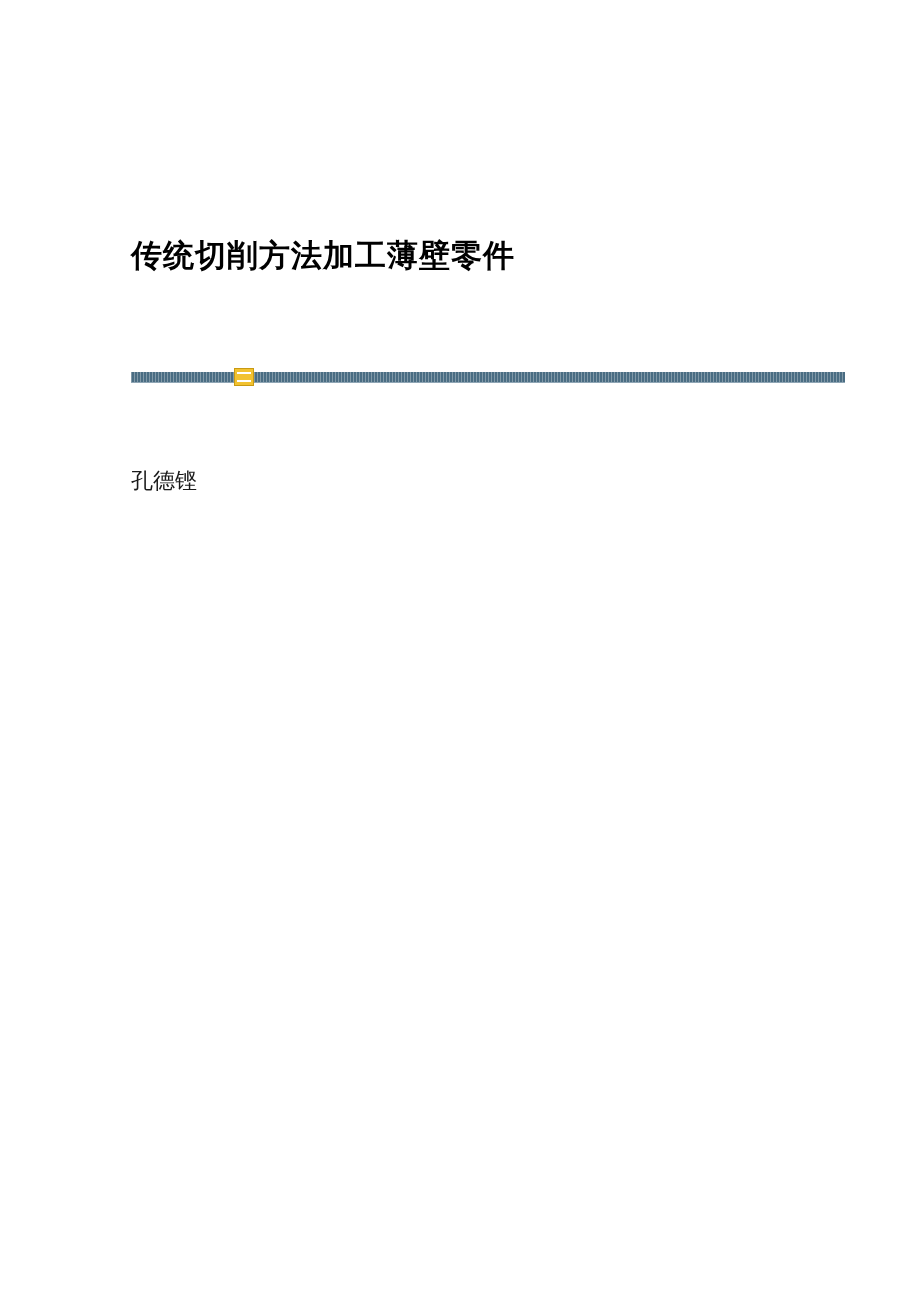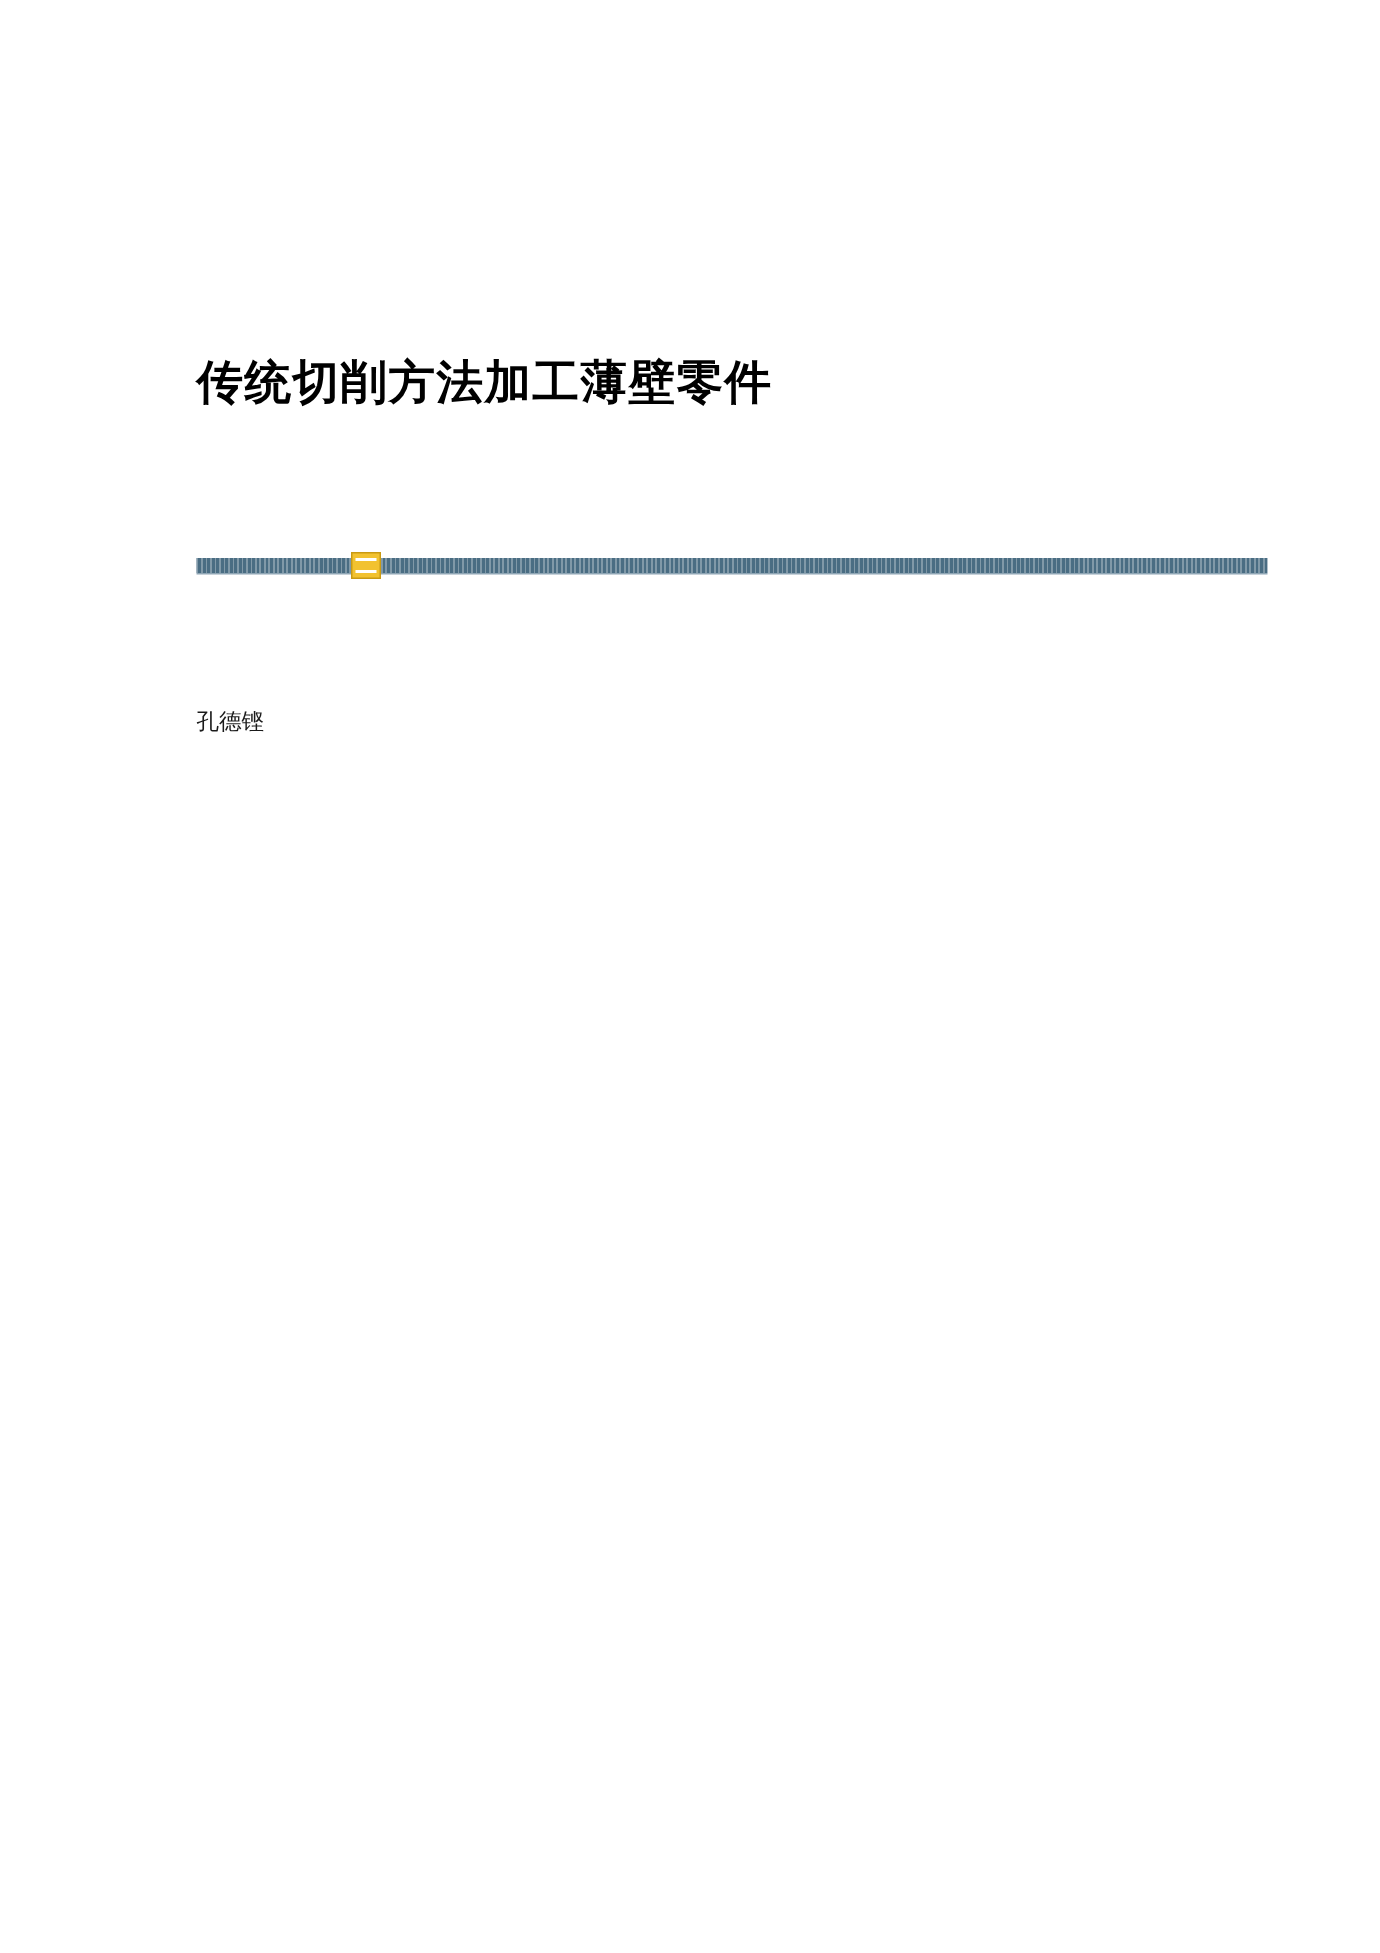--- a/index.html
+++ b/index.html
@@ -91,21 +91,21 @@
     top: 11px;
     width: 14px;
     height: 2px;
     background: #ffffff;
   }
   .author {
     position: absolute;
     left: 131px;
     top: 468px;
     font-family: "DejaVu Sans", sans-serif;
-    font-size: 15px;
+    font-size: 22px;
     line-height: 26px;
     color: #1a1a1a;
     white-space: nowrap;
   }
 </style>
 </head>
 <body>
 
 <div class="page">
 

